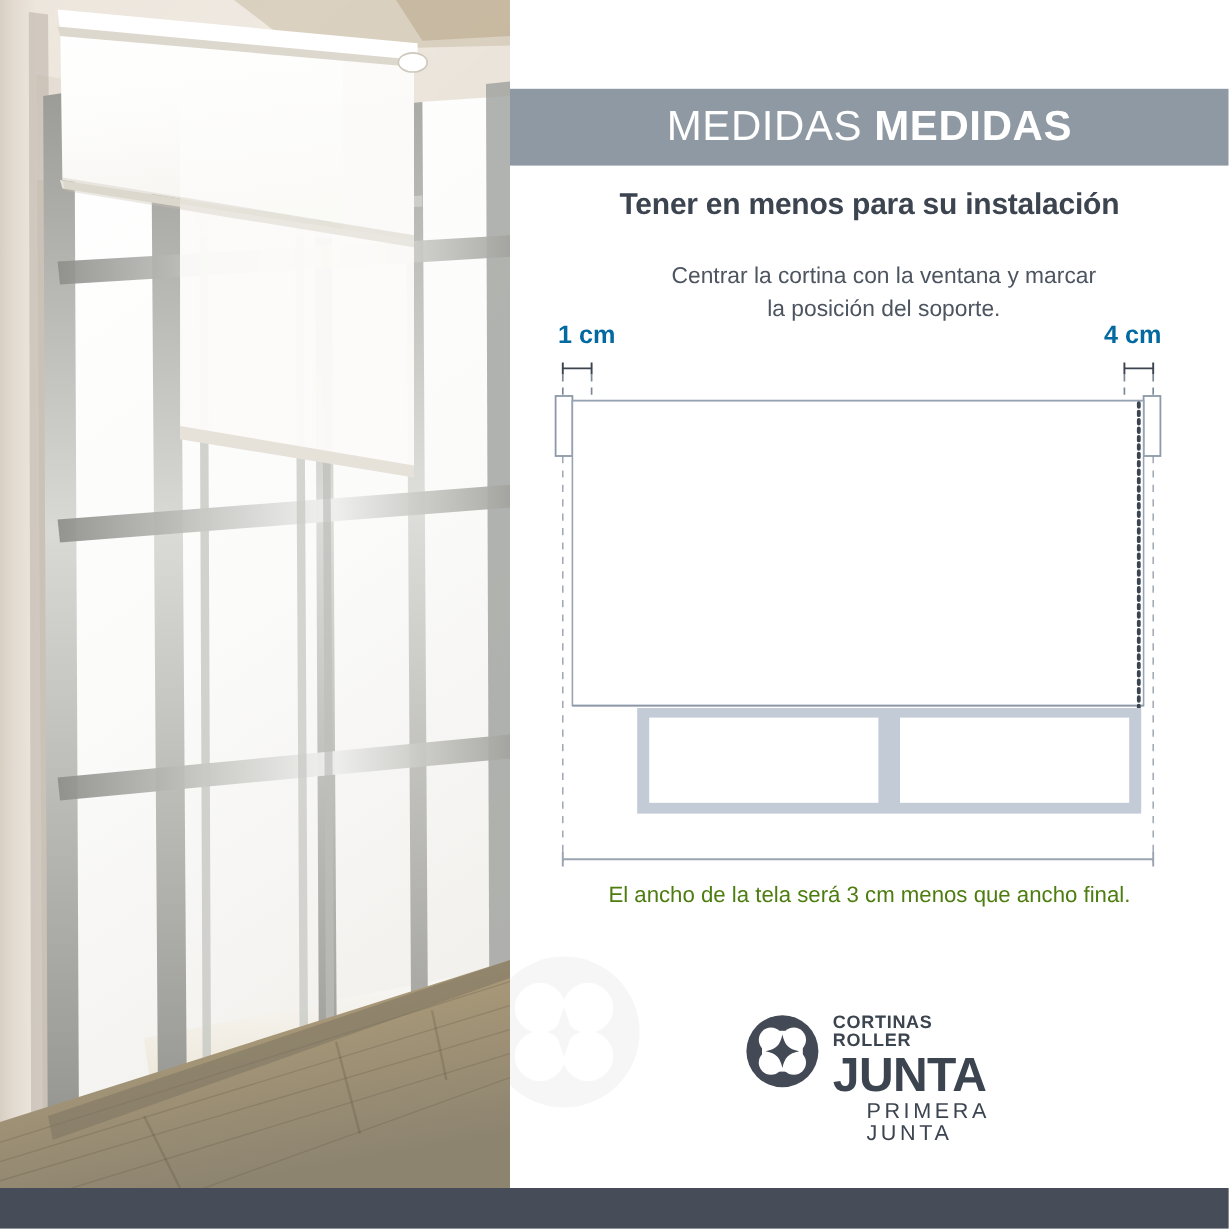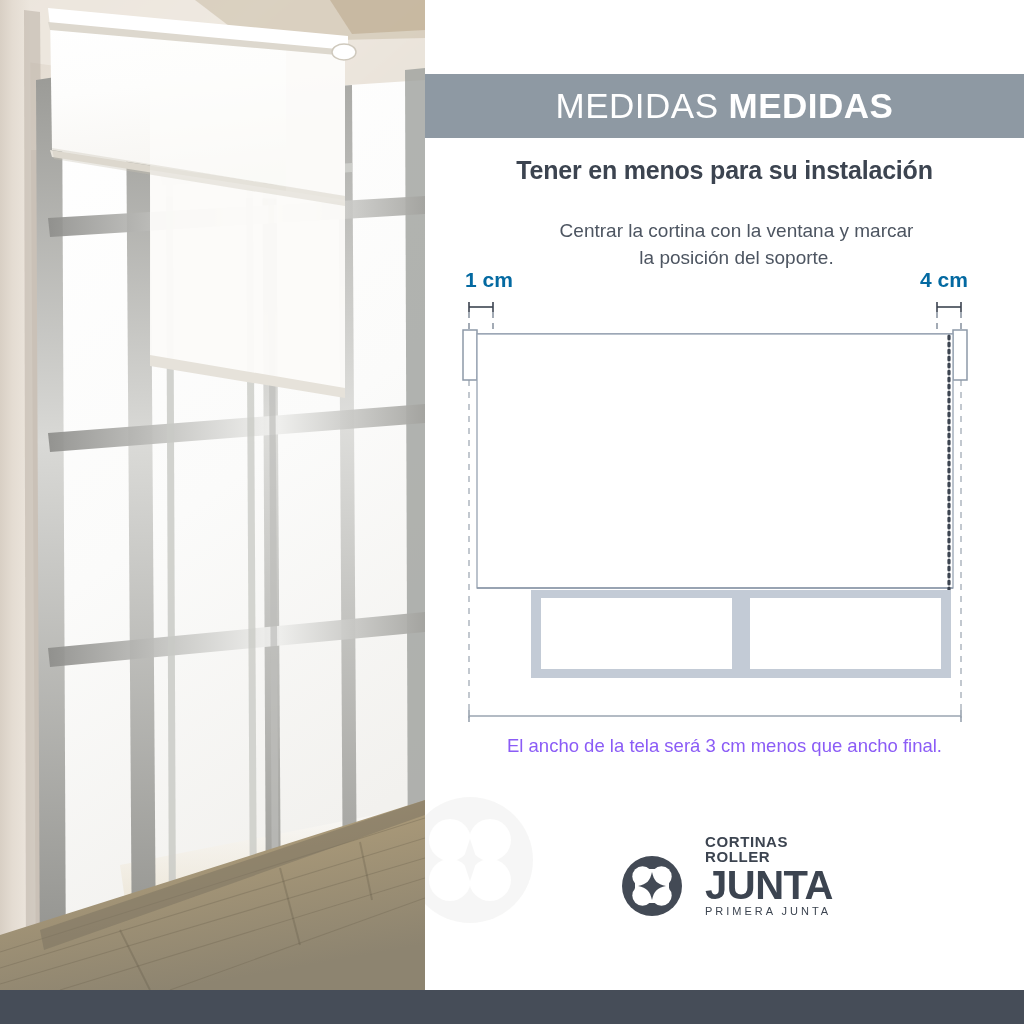--- a/index.html
+++ b/index.html
@@ -36,38 +36,38 @@
     font-size:25px;font-weight:700;color:#3c4450;letter-spacing:-.2px;
   }
 
   .instruction{
     position:absolute;left:0;top:218px;width:599px;text-align:center;
     font-size:19px;font-weight:400;color:#4d5561;line-height:1.42;margin-left:12px;
   }
 
   .footnote{
     position:absolute;left:0;top:735px;width:599px;text-align:center;
-    font-size:18.5px;font-weight:400;color:#8b5cf6;
+    font-size:18.5px;font-weight:400;color:#4d7c0f;
   }
 
   
   .dimlabel{position:absolute;font-size:21px;font-weight:700;color:#0369a1;}
   .dim-left{left:40px;top:268px;}
   .dim-right{left:495px;top:268px;}
 
   
   .diagram{position:absolute;left:0px;top:290px;width:599px;height:440px;}
 
   
-  .logo{position:absolute;left:196px;top:845px;width:205px;height:72px;display:flex;align-items:flex-end;gap:22px;}
+  .logo{position:absolute;left:196px;top:845px;width:205px;height:72px;display:flex;align-items:flex-start;gap:11px;}
   .logo-mark{width:62px;height:62px;flex:0 0 62px;}
   .logo-text{display:flex;flex-direction:column;justify-content:center;line-height:1;}
   .logo-top{font-size:15px;font-weight:700;letter-spacing:.6px;color:#3c4450;}
   .logo-mid{font-size:40px;font-weight:700;letter-spacing:-.5px;color:#3c4450;margin:1px 0 1px 0;position:relative;}
-  .logo-bot{font-size:11px;font-weight:400;letter-spacing:3.0px;color:#3c4450;}
+  .logo-bot{font-size:18px;font-weight:400;letter-spacing:3.0px;color:#3c4450;margin-left:28px;}
 
   
   .footer{position:absolute;left:0;top:990px;width:1024px;height:34px;background:#464d58;}
 </style>
 </head>
 <body>
 
 <div class="canvas">
 
   <div class="photo" aria-label="roller-blind-installed-over-large-glass-window">

